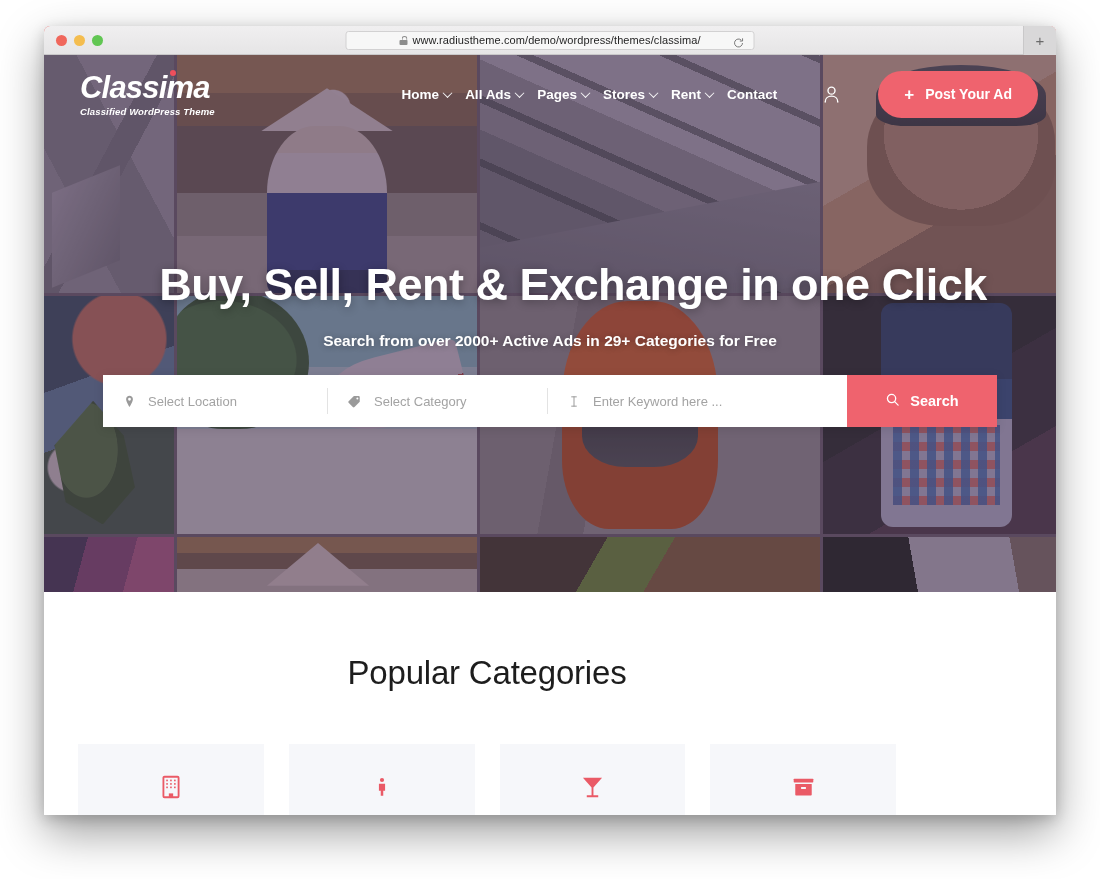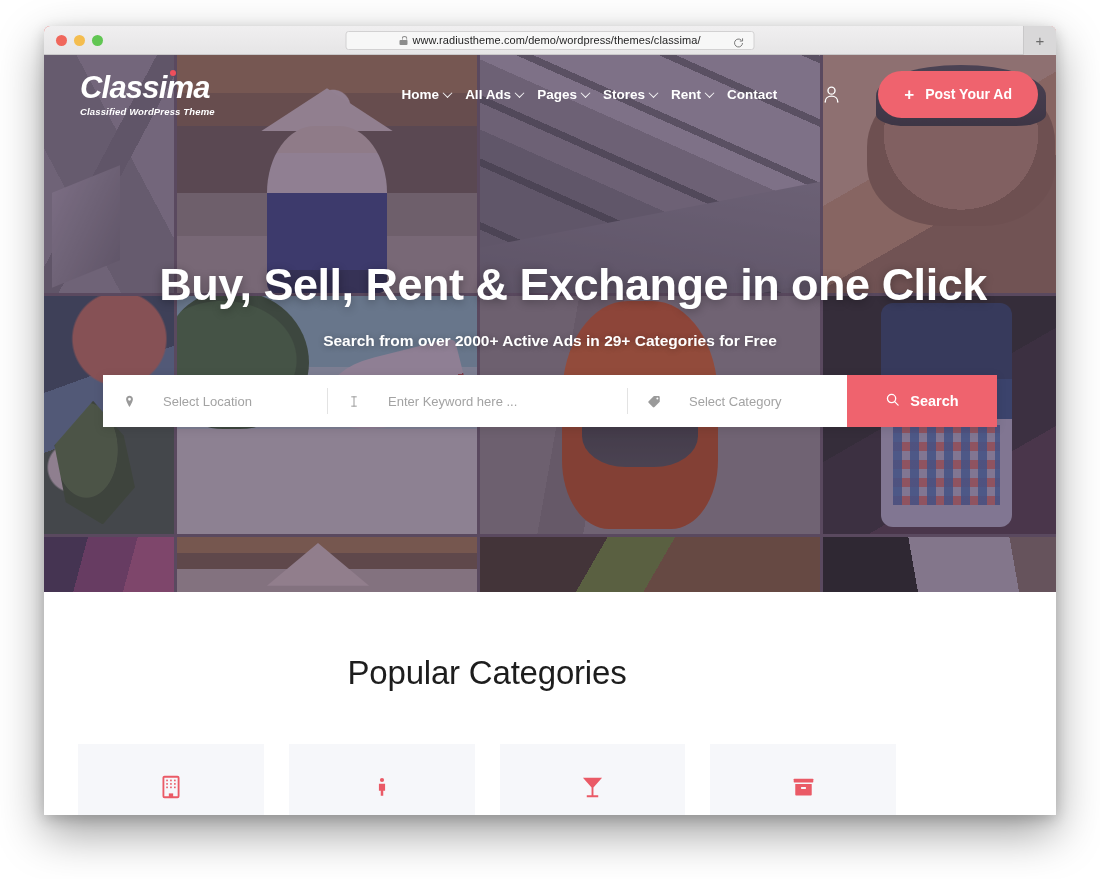--- a/index.html
+++ b/index.html
@@ -411,21 +411,21 @@
     height: 52px;
     background: #ffffff;
     display: flex;
     align-items: stretch;
     z-index: 5;
     box-shadow: 0 2px 10px rgba(0,0,0,0.10);
   }
   .search-field {
     display: flex;
     align-items: center;
-    gap: 27px;
+    gap: 12px;
     padding: 0 20px;
     position: relative;
     cursor: pointer;
   }
   .search-field + .search-field::before {
     content: "";
     position: absolute;
     left: 0; top: 13px; bottom: 13px;
     width: 1px;
     background: #e3e3e3;
@@ -616,36 +616,36 @@
 
         <div class="search-field" id="field-location">
           <span class="field-icon">
             <svg viewBox="0 0 24 24" width="13" height="15" fill="currentColor">
               <path d="M12 1.6c-3.5 0-6.3 2.8-6.3 6.3 0 4.7 6.3 14.4 6.3 14.4s6.3-9.7 6.3-14.4c0-3.5-2.8-6.3-6.3-6.3zm0 8.9a2.6 2.6 0 1 1 0-5.2 2.6 2.6 0 0 1 0 5.2z"></path>
             </svg>
           </span>
           <span class="field-text">Select Location</span>
         </div>
 
+        <div class="search-field" id="field-category">
+          <span class="field-icon">
+            <svg viewBox="0 0 24 24" width="15" height="15" fill="currentColor">
+              <path d="M2.6 11.4 11 3h7.4c1.1 0 2 .9 2 2v7.4l-8.4 8.4a1.9 1.9 0 0 1-2.7 0l-6.7-6.7a1.9 1.9 0 0 1 0-2.7zM16.6 8.6a1.6 1.6 0 1 0 0-3.2 1.6 1.6 0 0 0 0 3.2z"></path>
+            </svg>
+          </span>
+          <span class="field-text">Select Category</span>
+        </div>
+
         <div class="search-field" id="field-keyword">
           <span class="field-icon">
             <svg viewBox="0 0 24 24" width="14" height="15" fill="none" stroke="currentColor" stroke-width="1.7" stroke-linecap="round">
               <path d="M8 4h8M8 20h8M12 4v16"></path>
             </svg>
           </span>
           <span class="field-text">Enter Keyword here ...</span>
-        </div>
-
-        <div class="search-field" id="field-category">
-          <span class="field-icon">
-            <svg viewBox="0 0 24 24" width="15" height="15" fill="currentColor">
-              <path d="M2.6 11.4 11 3h7.4c1.1 0 2 .9 2 2v7.4l-8.4 8.4a1.9 1.9 0 0 1-2.7 0l-6.7-6.7a1.9 1.9 0 0 1 0-2.7zM16.6 8.6a1.6 1.6 0 1 0 0-3.2 1.6 1.6 0 0 0 0 3.2z"></path>
-            </svg>
-          </span>
-          <span class="field-text">Select Category</span>
         </div>
 
         <button id="search-button">
           <span>
             <svg viewBox="0 0 24 24" width="15" height="15" fill="none" stroke="currentColor" stroke-width="2.1">
               <circle cx="10.5" cy="10.5" r="6.6"></circle>
               <path d="M15.4 15.4 21 21" stroke-linecap="round"></path>
             </svg>
           </span>
           <span>Search</span>

